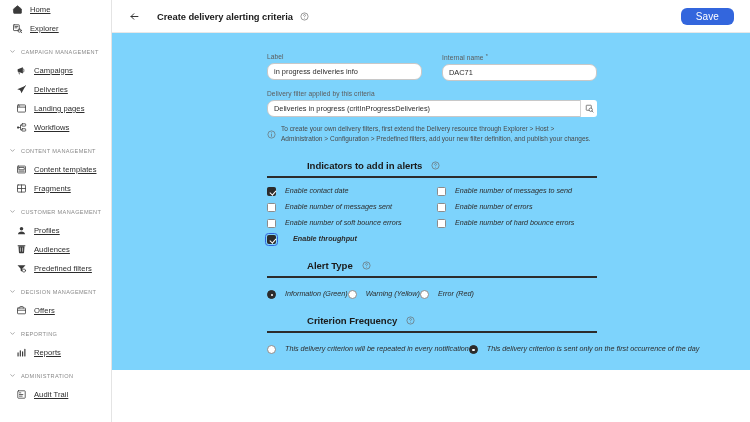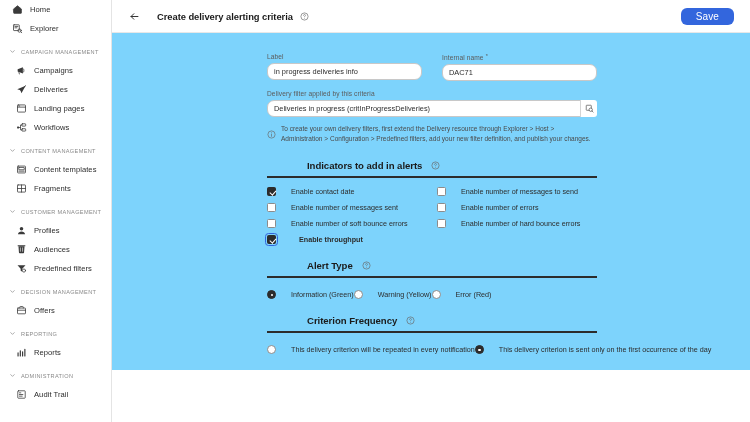--- a/index.html
+++ b/index.html
@@ -25,21 +25,21 @@
     display: flex; align-items: center;
     gap: 7px;
     height: 19px;
     padding-left: 12px;
     color: #2c2c2c;
     font-size: 7.6px;
     cursor: pointer;
     white-space: nowrap;
   }
   .nav-item.indent { padding-left: 16px; }
-  .nav-label { line-height: 1; letter-spacing: .05px; }
+  .nav-label { line-height: 1; letter-spacing: .05px; text-decoration: underline; }
   .nav-icon {
     width: 11px; height: 11px;
     display: inline-flex; align-items: center; justify-content: center;
     flex: 0 0 11px;
   }
   .nav-icon svg { display: block; }
   .section-head {
     display: flex; align-items: center; gap: 5px;
     height: 19px;
     padding-left: 9px;
@@ -148,23 +148,23 @@
   }
   .rule { height: 2px; background: #2c2c2c; margin-top: 5px; width: 100%; }
 
   .check-grid {
     margin-top: 9px;
     display: grid;
     grid-template-columns: 170px 160px;
     row-gap: 7px;
   }
   .opt {
-    display: flex; align-items: center; gap: 15px;
+    display: flex; gap: 9px;
     cursor: pointer; font-size: 7.2px; color: #2c2c2c;
-    white-space: nowrap; line-height: 1;
+    white-space: nowrap; line-height: 1; font-style: italic;
   }
   .box {
     width: 9px; height: 9px; flex: 0 0 9px;
     border: 1px solid #8c8c8c;
     border-radius: 1.5px;
     background: #ffffff;
     position: relative;
   }
   .box.checked { background: #2c2c2c; border-color: #2c2c2c; }
   .box.checked::after {

